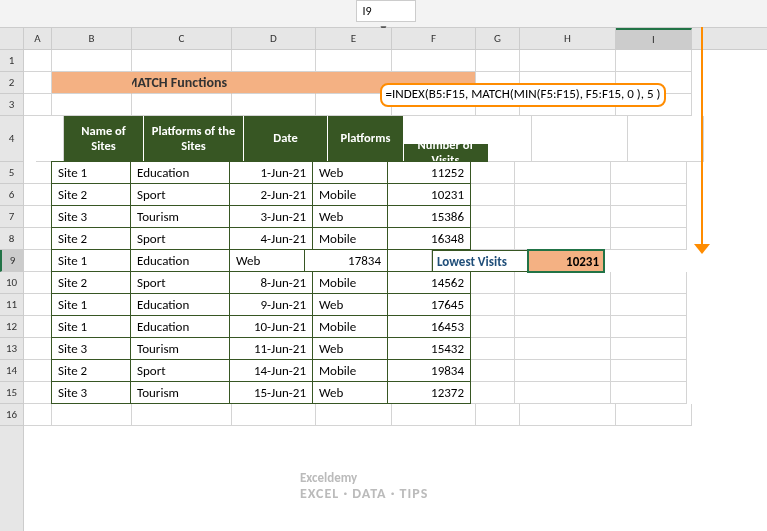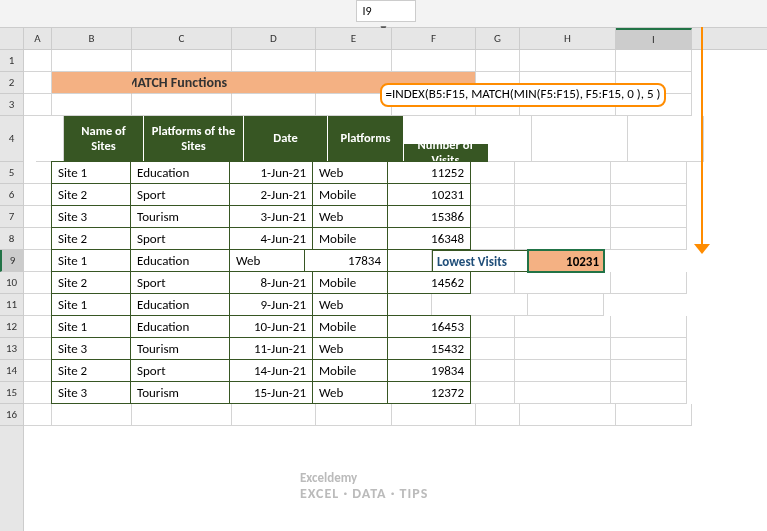--- a/index.html
+++ b/index.html
@@ -226,20 +226,21 @@
             <div class="cell c-G"></div>
             <div class="cell c-H"></div>
             <div class="cell c-I"></div>
           </div>
           <div class="row">
             <div class="cell c-A"></div>
             <div class="cell c-B tb">Site 1</div>
             <div class="cell c-C tb">Education</div>
             <div class="cell c-D tb date">9-Jun-21</div>
             <div class="cell c-E tb">Web</div>
+            <div class="cell c-F tb num">17645</div>
             <div class="cell c-G"></div>
             <div class="cell c-H"></div>
             <div class="cell c-I"></div>
           </div>
           <div class="row">
             <div class="cell c-A"></div>
             <div class="cell c-B tb">Site 1</div>
             <div class="cell c-C tb">Education</div>
             <div class="cell c-D tb date">10-Jun-21</div>
             <div class="cell c-E tb">Mobile</div>

